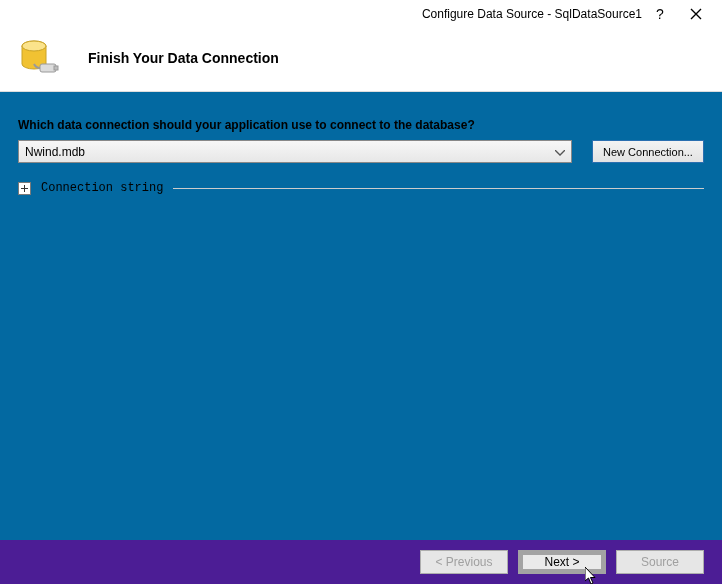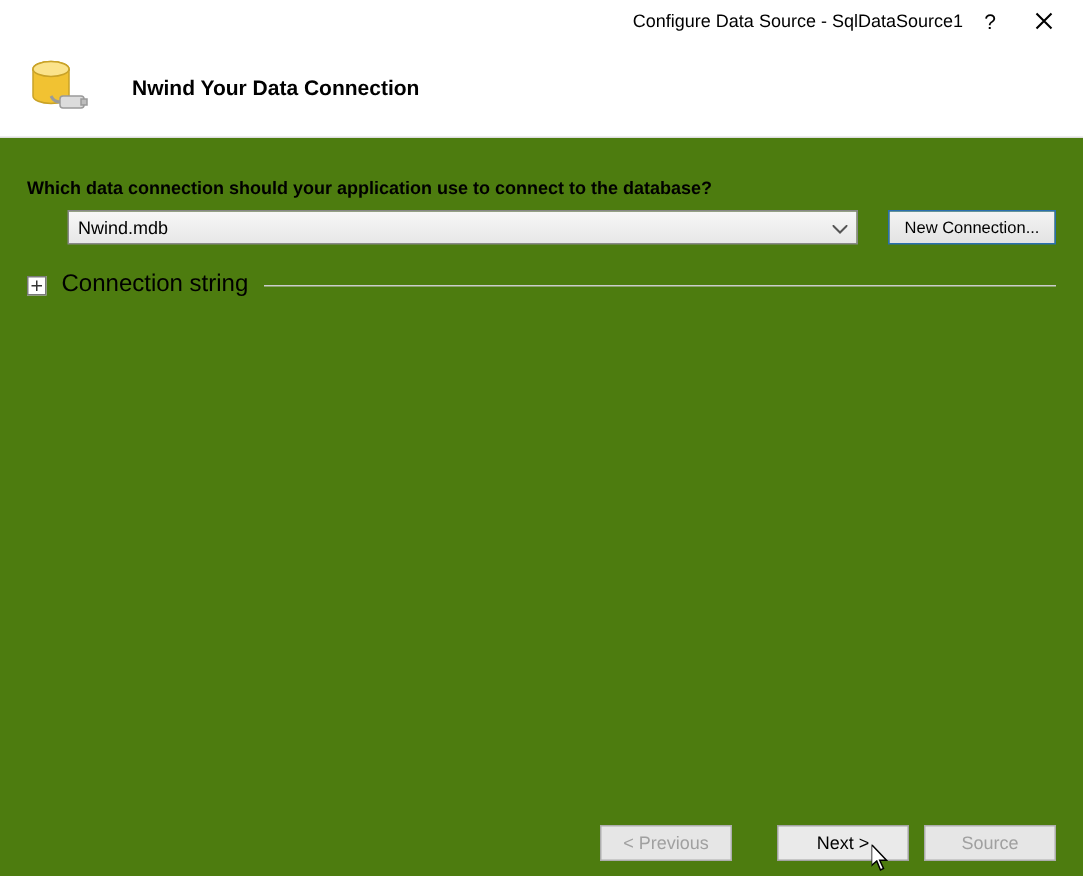--- a/index.html
+++ b/index.html
@@ -27,26 +27,26 @@
 .header {
   display: flex;
   align-items: center;
   padding: 6px 18px 10px 18px;
   border-bottom: 1px solid #ddd;
   height: 64px;
 }
 .header .db-icon { width: 44px; height: 44px; margin-right: 26px; }
 .header h2 { font-size: 14px; font-weight: bold; }
 .body {
-  background: #4d7c0f;
+  background: #0369a1;
   height: 448px;
   padding: 26px 18px 10px 18px;
 }
 .question { font-size: 12px; font-weight: bold; margin-bottom: 8px; }
-.row-conn { display: flex; gap: 20px; align-items: stretch; margin-bottom: 18px; margin-left: 27px; }
+.row-conn { display: flex; gap: 20px; align-items: stretch; margin-bottom: 18px; }
 .select {
   flex: 1;
   border: 1px solid #888;
   background: linear-gradient(#f7f7f7,#e7e7e7);
   height: 23px;
   display: flex; align-items: center;
   padding: 0 6px;
   position: relative;
   font-size: 12px;
 }
@@ -66,46 +66,45 @@
 }
 .expander {
   width: 13px; height: 13px;
   border: 1px solid #7a7a7a;
   background: #fff;
   display: flex; align-items: center; justify-content: center;
   font-size: 10px; line-height: 1;
   color: #333;
   cursor: pointer;
 }
-.conn-str-label { font-size: 16px; }
+.conn-str-label { font-size: 12px; font-family: Liberation Mono, monospace; }
 .conn-str-line {
   flex: 1; height: 1px; background: #ccc;
 }
 .footer {
   height: 44px;
-  background: #4d7c0f;
+  background: #4c1d95;
   display: flex; justify-content: flex-end; align-items: center;
   gap: 10px; padding: 0 18px;
 }
 .wiz-btn {
   width: 88px; height: 24px;
   border: 1px solid #adadad;
   background: #e6e6e6;
   font-size: 12px;
   display: flex; align-items: center; justify-content: center;
   cursor: pointer;
 }
 .wiz-btn.disabled {
   color: #a0a0a0;
   cursor: default;
 }
 .wiz-btn.primary {
-  border: 1px solid #a3a3a3;
+  border: 5px solid #a3a3a3;
   background: #eaeaea;
-  margin-left: 20px;
 }
 .cursor {
   position: absolute;
   pointer-events: none;
 }
 </style>
 </head>
 <body>
 
 <div class="titlebar">
@@ -122,21 +121,21 @@
   <div class="db-icon">
     <svg width="44" height="44" viewBox="0 0 44 44">
       <ellipse cx="16" cy="10" rx="12" ry="5" fill="#f6d95b" stroke="#c9a227"></ellipse>
       <path d="M4 10 v18 a12 5 0 0 0 24 0 V10" fill="#f1c232" stroke="#c9a227"></path>
       <ellipse cx="16" cy="10" rx="12" ry="5" fill="#fbe38b" stroke="#c9a227"></ellipse>
       <rect x="22" y="28" width="16" height="8" rx="2" fill="#dcdcdc" stroke="#9a9a9a"></rect>
       <rect x="36" y="30" width="4" height="4" fill="#bdbdbd" stroke="#9a9a9a"></rect>
       <path d="M22 32 q-4 0 -6 -4" stroke="#9a9a9a" fill="none" stroke-width="2"></path>
     </svg>
   </div>
-  <h2>Nwind Your Data Connection</h2>
+  <h2>Finish Your Data Connection</h2>
 </div>
 
 <div class="body">
   <div class="question">Which data connection should your application use to connect to the database?</div>
 
   <div class="row-conn">
     <div class="select">
       <span>Nwind.mdb</span>
       <span class="chev">
         <svg width="10" height="6" viewBox="0 0 10 6">

